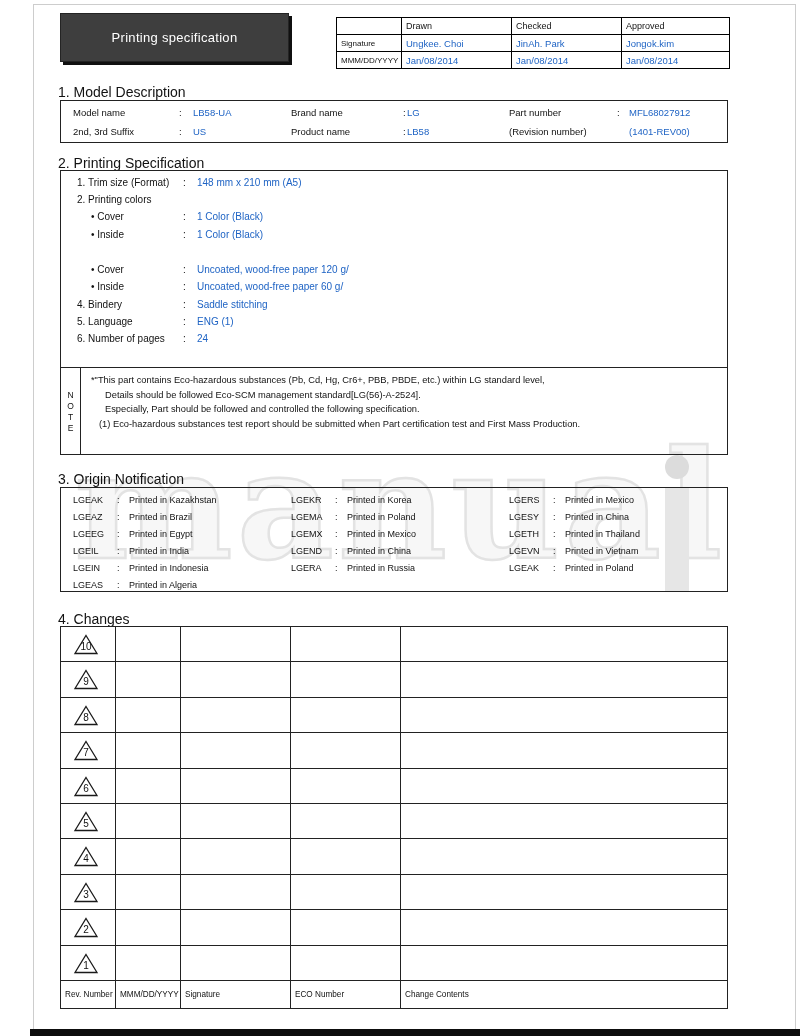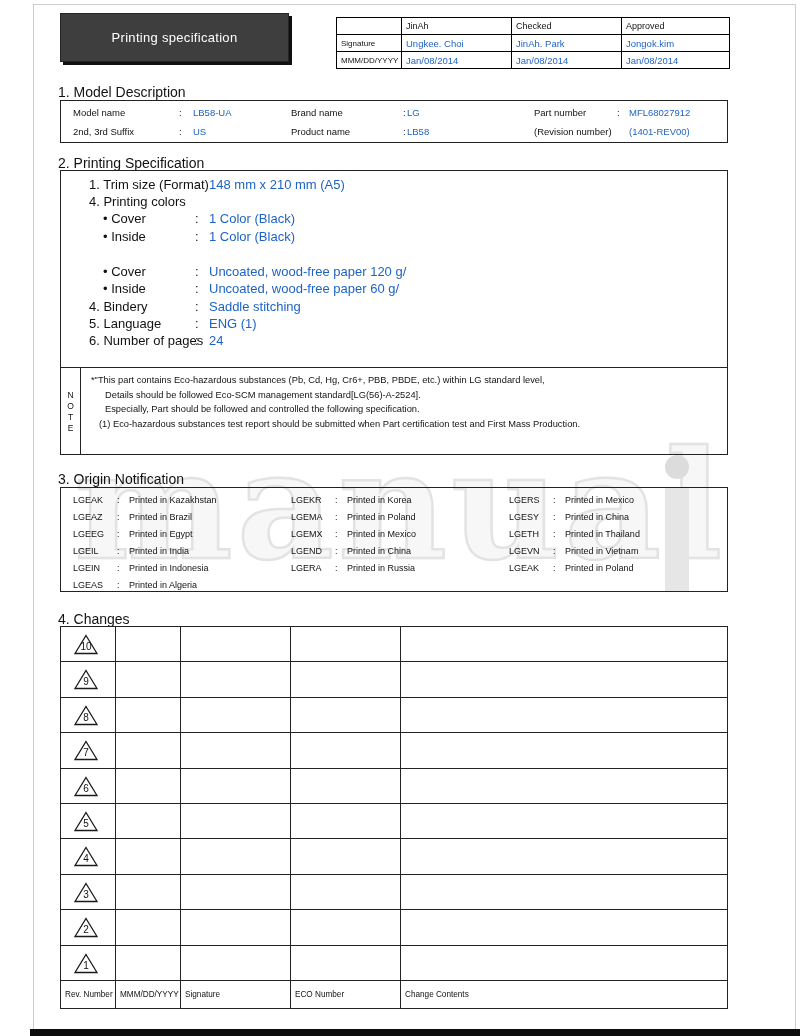--- a/index.html
+++ b/index.html
@@ -53,26 +53,26 @@
 
   
   .model-box{left:60px;top:100px;width:668px;height:43px;}
   .mrow{position:absolute;left:0;right:0;height:12px;font-size:9.5px;}
   .fl{position:absolute;white-space:nowrap;}
   .fc{position:absolute;}
   .fc::before{content:":";}
   .fv{position:absolute;color:var(--blue);white-space:nowrap;}
   .p-g1l{left:12px}.p-g1c{left:118px}.p-g1v{left:132px}
   .p-g2l{left:230px}.p-g2c{left:342px}.p-g2v{left:346px}
-  .p-g3l{left:473px}.p-g3c{left:556px}.p-g3v{left:568px}
+  .p-g3l{left:448px}.p-g3c{left:556px}.p-g3v{left:568px}
 
   
   .print-box{left:60px;top:170px;width:668px;height:285px;}
   .spec-area{position:relative;height:197px;border-bottom:1px solid #222;}
-  .srow{position:absolute;left:16px;right:0;height:12px;font-size:13px;}
+  .srow{position:absolute;left:4px;right:0;height:12px;font-size:10px;}
   .sl{position:absolute;left:12px;white-space:nowrap;}
   .srow.ind .sl{left:26px;}
   .sc{position:absolute;left:118px;}
   .sc::before{content:":";}
   .sv{position:absolute;left:132px;color:var(--blue);white-space:nowrap;}
   .note-area{display:flex;height:86px;}
   .note-col{width:20px;border-right:1px solid #222;display:flex;flex-direction:column;
             align-items:center;justify-content:center;gap:1px;font-size:8.5px;}
   .note-body{flex:1;padding:7px 8px 0 10px;font-size:9.3px;}
   .note-body p{margin:0 0 4.5px 0;white-space:nowrap;}
@@ -110,21 +110,21 @@
   <div class="wm-text">manual</div>
   <div class="wm-dot"></div>
   <div class="wm-stem"></div>
 
   <div class="z title-box">
     <span>Printing specification</span>
   </div>
 
   <div class="z ap">
     <div class="apc r0 c0"></div>
-    <div class="apc r0">JinAh</div>
+    <div class="apc r0">Drawn</div>
     <div class="apc r0">Checked</div>
     <div class="apc r0">Approved</div>
 
     <div class="apc c0">Signature</div>
     <div class="apc apv">Ungkee. Choi</div>
     <div class="apc apv">JinAh. Park</div>
     <div class="apc apv">Jongok.kim</div>
 
     <div class="apc c0">MMM/DD/YYYY</div>
     <div class="apc apv">Jan/08/2014</div>
@@ -159,21 +159,21 @@
 
   <div class="z sec-title" style="left:58px;top:155px">2. Printing Specification</div>
   <div class="z boxed print-box">
     <div class="spec-area">
       <div class="srow" style="top:6px">
         <span class="sl">1. Trim size (Format)</span>
         <span class="sc"></span>
         <span class="sv">148 mm x 210 mm (A5)</span>
       </div>
       <div class="srow" style="top:23px">
-        <span class="sl">4. Printing colors</span>
+        <span class="sl">2. Printing colors</span>
       </div>
       <div class="srow ind" style="top:40px">
         <span class="sl">• Cover</span>
         <span class="sc"></span>
         <span class="sv">1 Color (Black)</span>
       </div>
       <div class="srow ind" style="top:58px">
         <span class="sl">• Inside</span>
         <span class="sc"></span>
         <span class="sv">1 Color (Black)</span>

